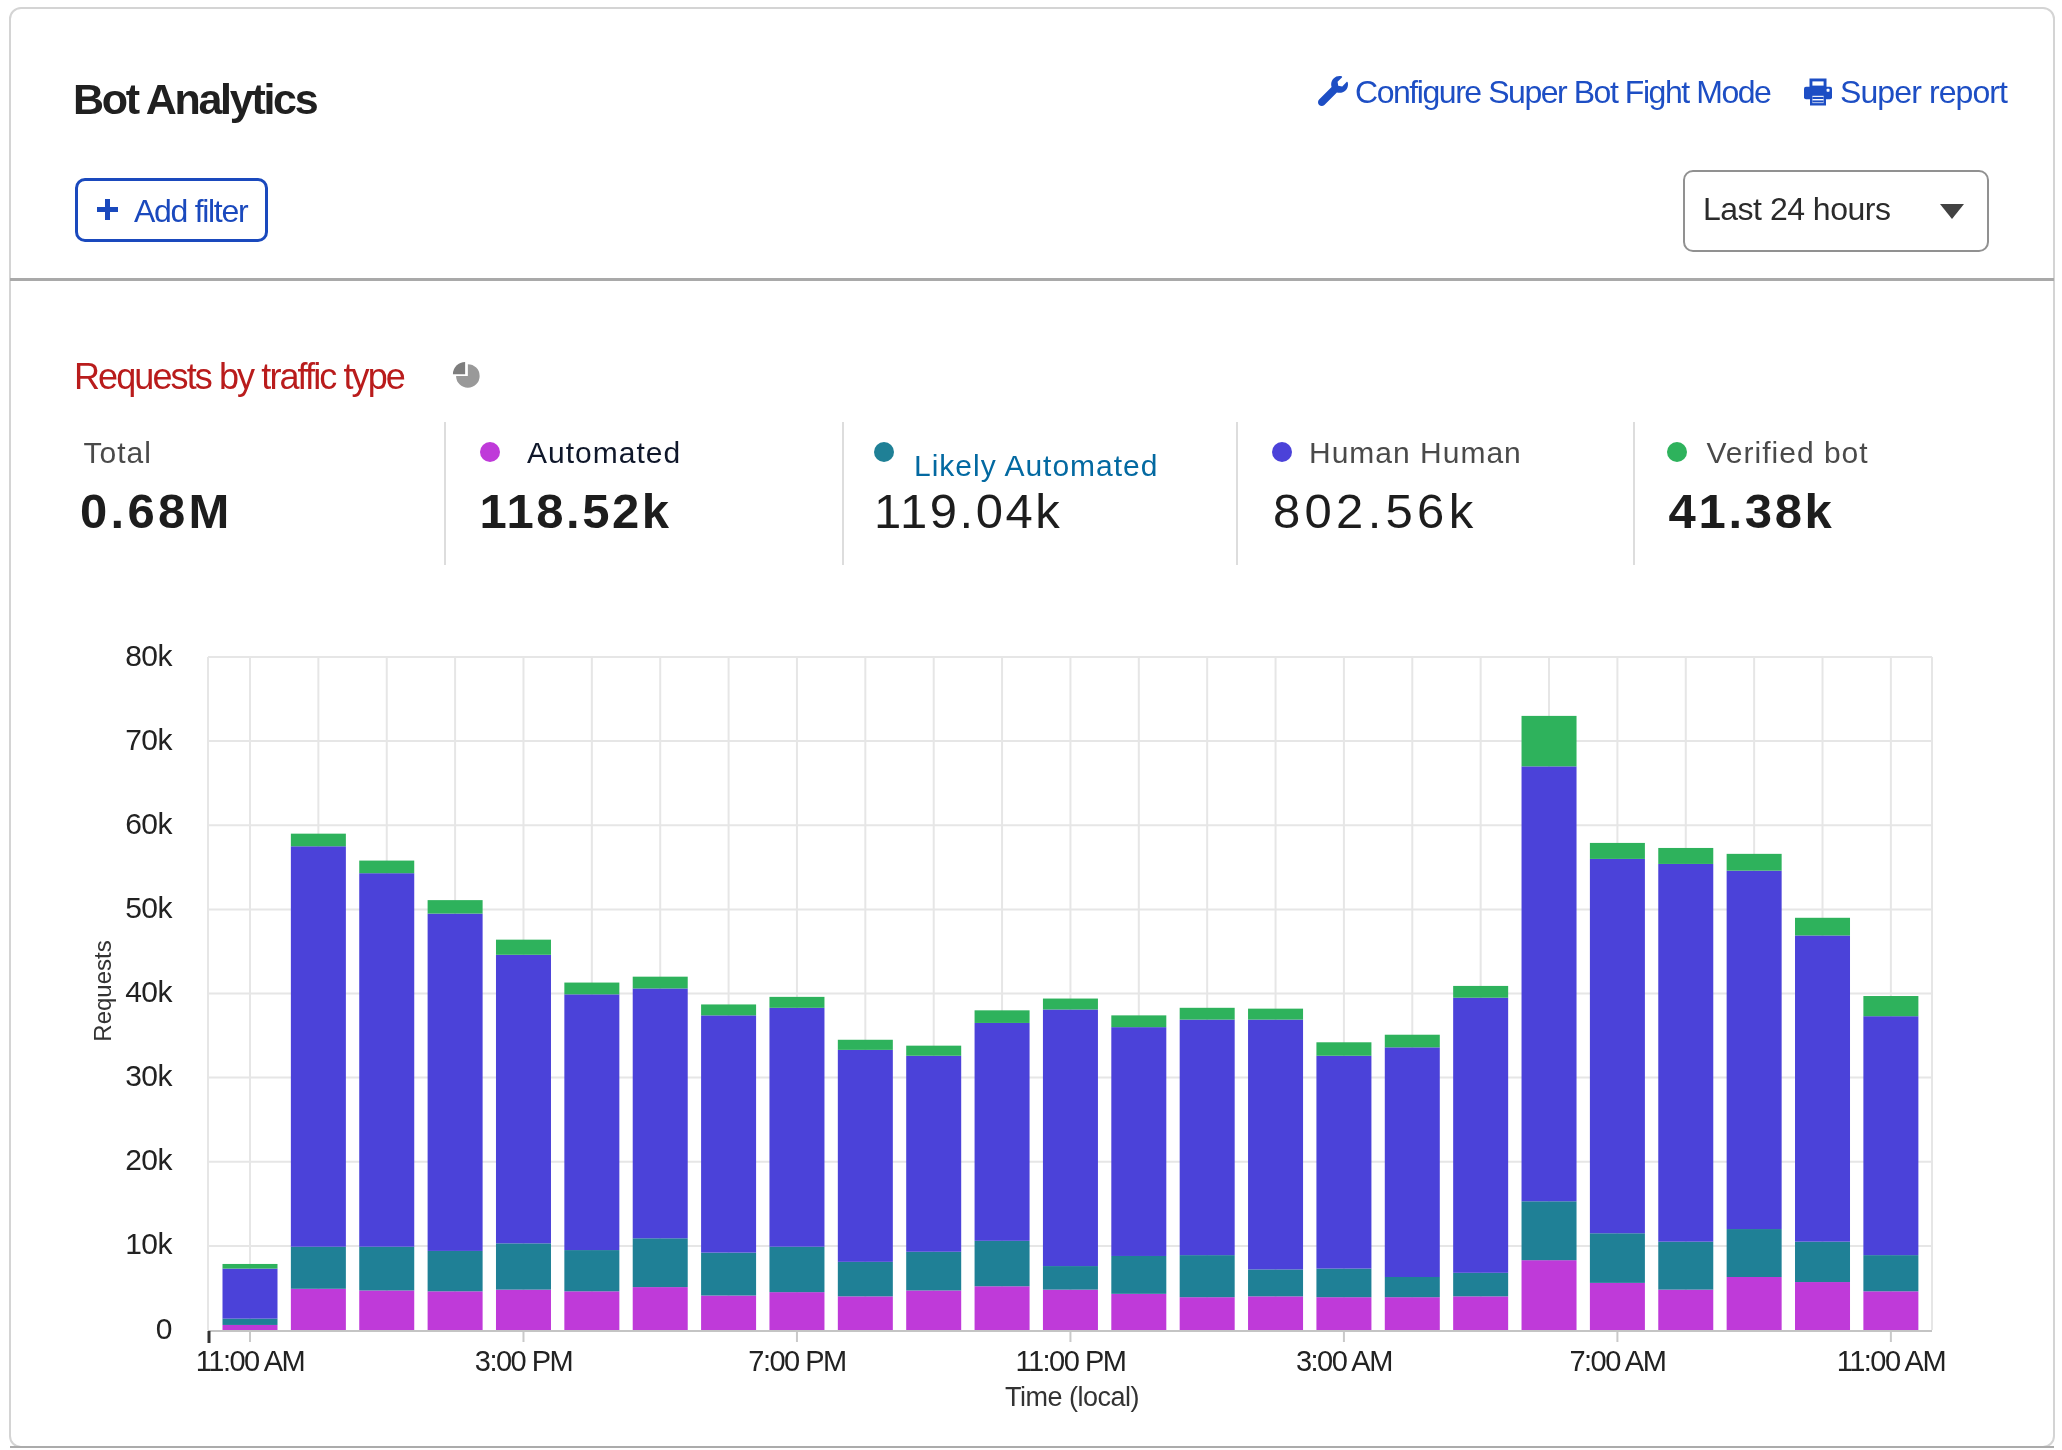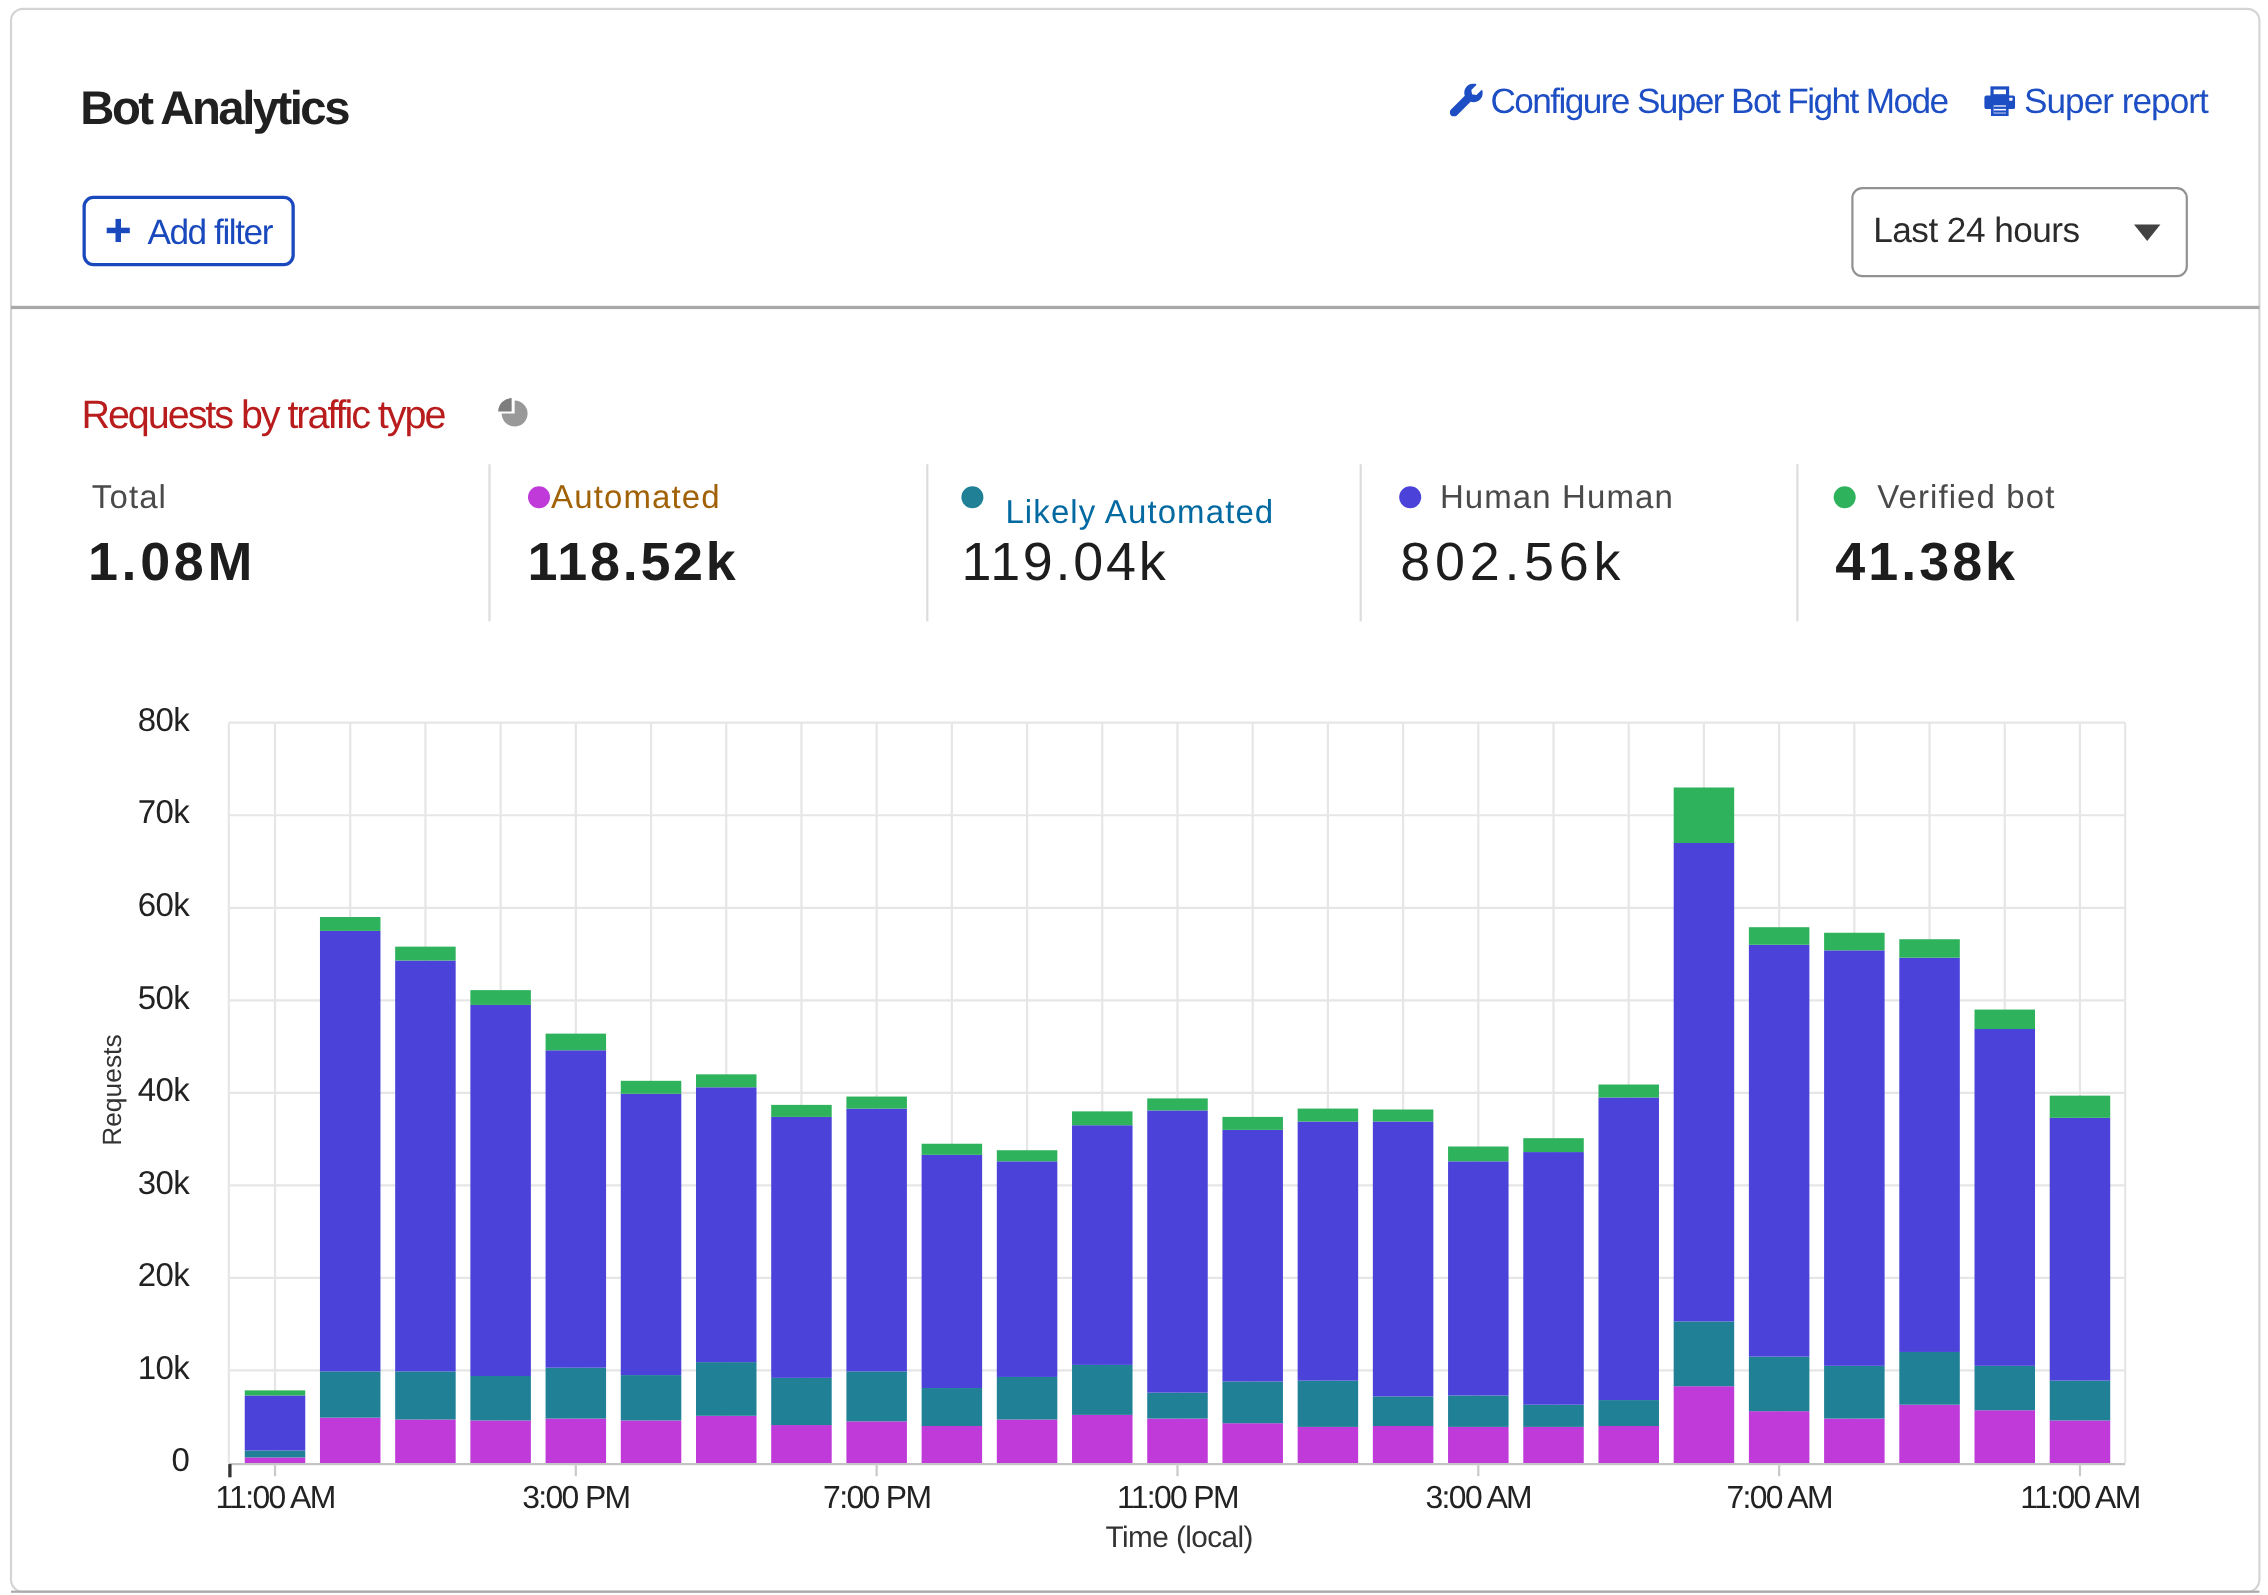--- a/index.html
+++ b/index.html
@@ -34,23 +34,23 @@
 <div style="position:absolute;left:1703px;top:191px;font-size:32px;letter-spacing:-0.5px;color:#2b2b2b">Last 24 hours</div>
 <div style="position:absolute;left:1940px;top:204px;width:0;height:0;border-left:12px solid transparent;border-right:12px solid transparent;border-top:15px solid #424242"></div>
 
 <div style="position:absolute;left:74px;top:356px;font-size:36px;font-weight:normal;letter-spacing:-1.9px;color:#b91c1c">Requests by traffic type</div>
 <svg width="29" height="29" viewBox="0 0 32 32" style="position:absolute;left:452px;top:361px">
     <path fill="#999" d="M17.5 3.5 A13 13 0 1 1 4.5 16.5 L17.5 16.5 Z"></path>
     <path fill="#7d7d7d" d="M14.5 1 A13.5 13.5 0 0 0 1 14.5 L14.5 14.5 Z"></path>
   </svg>
 
 <div style="position:absolute;left:83.5px;top:436px;font-size:30px;letter-spacing:1px;color:#4a4a4a">Total</div>
-<div style="position:absolute;left:80.0px;top:483px;font-size:49px;font-weight:bold;letter-spacing:3.3px;color:#1d1d1d">1.08M</div>
+<div style="position:absolute;left:80.0px;top:483px;font-size:49px;font-weight:bold;letter-spacing:3.3px;color:#1d1d1d">0.68M</div>
 <div style="position:absolute;left:479.5px;top:441.5px;width:20px;height:20px;border-radius:50%;background:#bf3ad9"></div>
-<div style="position:absolute;left:501px;top:436px;font-size:30px;letter-spacing:1px;color:#a16207">Automated</div>
+<div style="position:absolute;left:527px;top:436px;font-size:30px;letter-spacing:1px;color:#0f172a">Automated</div>
 <div style="position:absolute;left:479.5px;top:483px;font-size:49px;font-weight:bold;letter-spacing:2.5px;color:#1d1d1d">118.52k</div>
 <div style="position:absolute;left:874.0px;top:441.5px;width:20px;height:20px;border-radius:50%;background:#1f8096"></div>
 <div style="position:absolute;left:914.0px;top:449px;font-size:30px;letter-spacing:1px;color:#0369a1">Likely Automated</div>
 <div style="position:absolute;left:874.0px;top:483px;font-size:49px;font-weight:normal;letter-spacing:2.5px;color:#1d1d1d">119.04k</div>
 <div style="position:absolute;left:1271.9px;top:441.5px;width:20px;height:20px;border-radius:50%;background:#4b42d9"></div>
 <div style="position:absolute;left:1309.0px;top:436px;font-size:30px;letter-spacing:1px;color:#4a4a4a">Human Human</div>
 <div style="position:absolute;left:1273.0px;top:483px;font-size:49px;font-weight:normal;letter-spacing:4.3px;color:#1d1d1d">802.56k</div>
 <div style="position:absolute;left:1666.5px;top:441.5px;width:20px;height:20px;border-radius:50%;background:#2eb25c"></div>
 <div style="position:absolute;left:1706.5px;top:436px;font-size:30px;letter-spacing:1px;color:#4a4a4a">Verified bot</div>
 <div style="position:absolute;left:1668.5px;top:483px;font-size:49px;font-weight:bold;letter-spacing:2.7px;color:#1d1d1d">41.38k</div>

